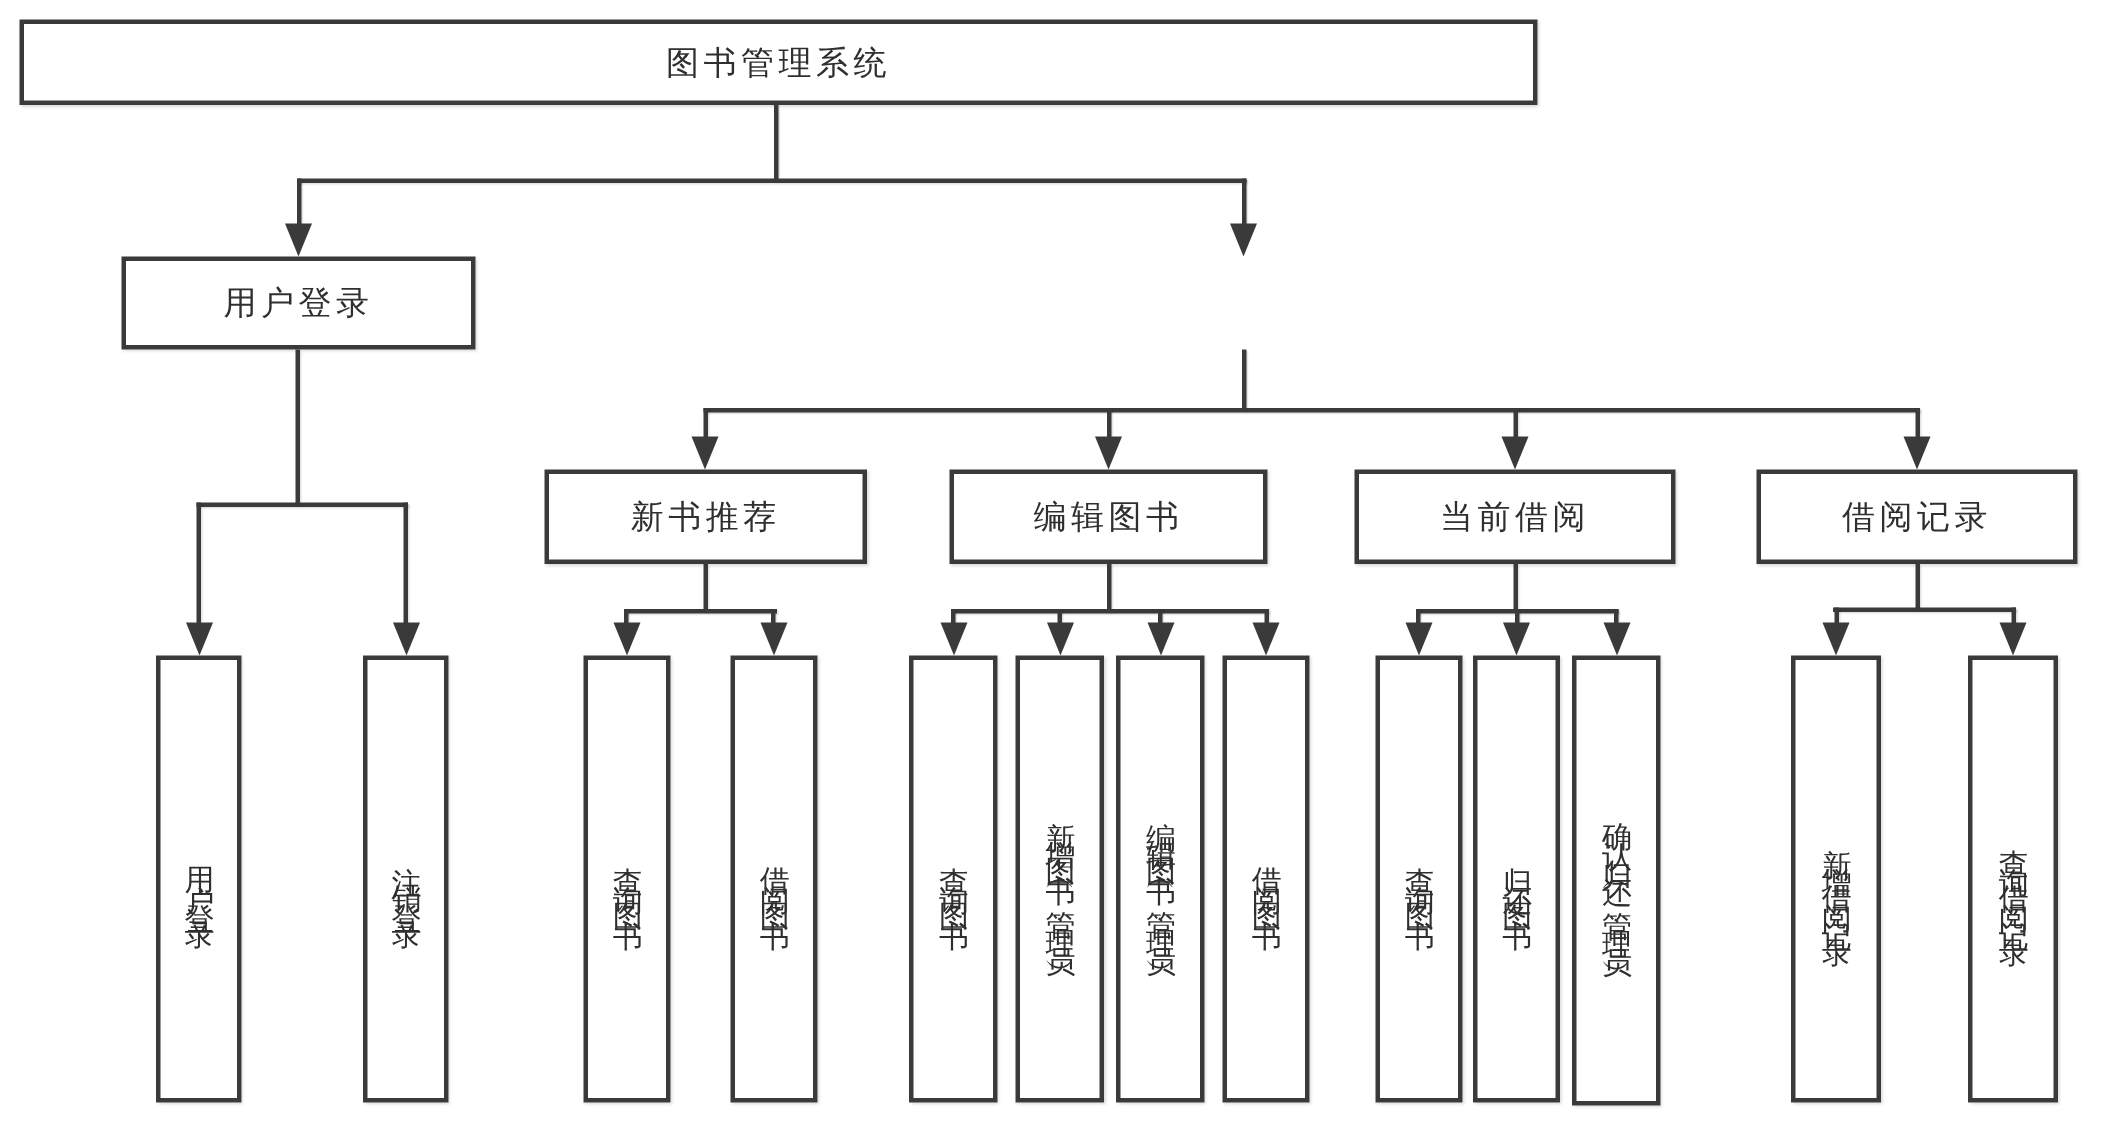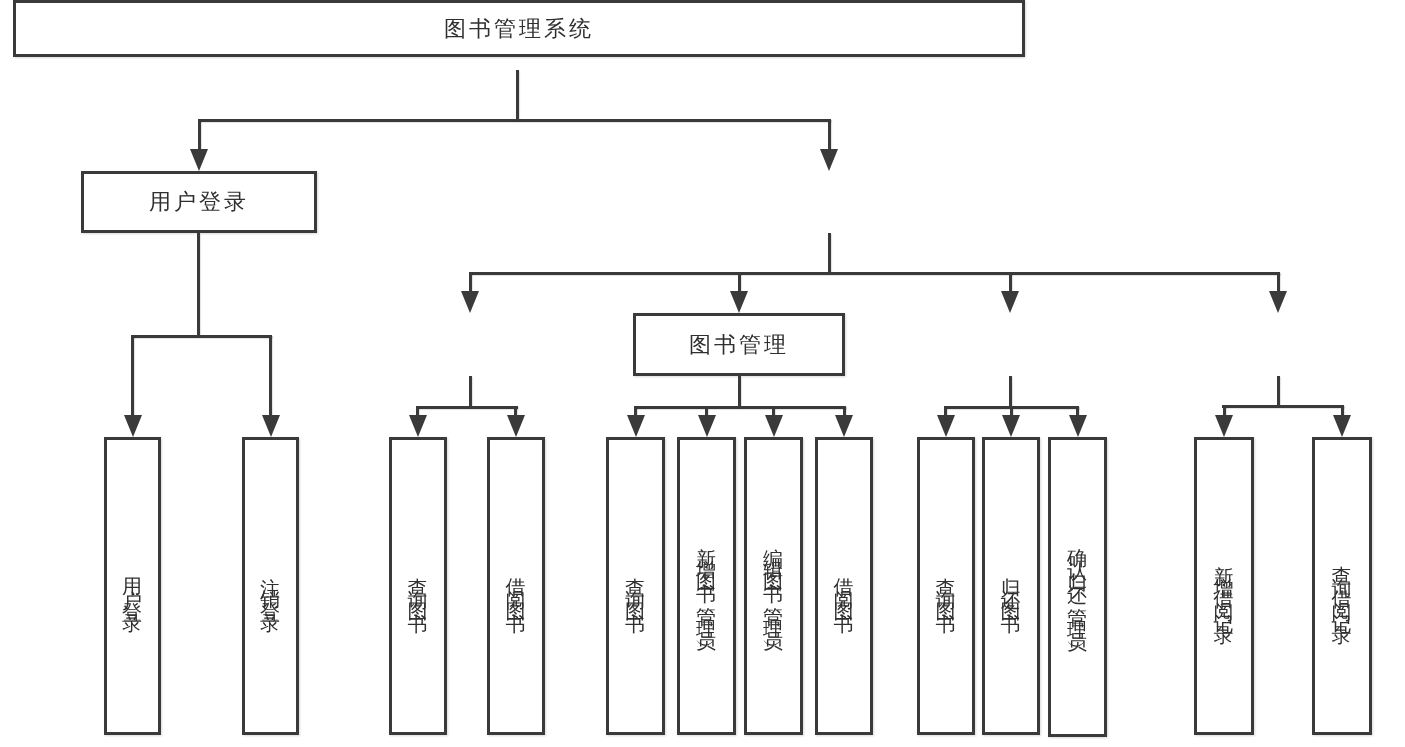--- a/index.html
+++ b/index.html
@@ -51,21 +51,21 @@
     color:#c6c6c6;
     text-shadow:1px 1px 0 #ffffff;
     white-space:nowrap;
   }
 </style>
 </head>
 <body>
 
 <div id="canvas">
 
-  <div class="box" style="left:13px;top:0;width:1012px;height:57px">
+  <div class="box" style="left:13px;top:13px;width:1012px;height:57px">
     <span class="hlabel">图书管理系统</span>
   </div>
 
   <div class="line" style="left:516px;top:70px;width:3px;height:51px"></div>
   <div class="line" style="left:198px;top:119px;width:633px;height:3px"></div>
   <div class="line" style="left:198px;top:119px;width:3px;height:33px"></div>
   <div class="line" style="left:828px;top:119px;width:3px;height:33px"></div>
   <div class="arrow" style="left:190px;top:149px"></div>
   <div class="arrow" style="left:820px;top:149px"></div>
 
@@ -84,22 +84,31 @@
   <div class="line" style="left:469px;top:272px;width:811px;height:3px"></div>
   <div class="line" style="left:469px;top:272px;width:3px;height:22px"></div>
   <div class="line" style="left:738px;top:272px;width:3px;height:22px"></div>
   <div class="line" style="left:1009px;top:272px;width:3px;height:22px"></div>
   <div class="line" style="left:1277px;top:272px;width:3px;height:22px"></div>
   <div class="arrow" style="left:461px;top:291px"></div>
   <div class="arrow" style="left:730px;top:291px"></div>
   <div class="arrow" style="left:1001px;top:291px"></div>
   <div class="arrow" style="left:1269px;top:291px"></div>
 
+  <div class="box" style="left:363px;top:313px;width:215px;height:63px">
+    <span class="hlabel">新书推荐</span>
+  </div>
   <div class="box" style="left:633px;top:313px;width:212px;height:63px">
-    <span class="hlabel">图书管理</span>
+    <span class="hlabel">编辑图书</span>
+  </div>
+  <div class="box" style="left:903px;top:313px;width:214px;height:63px">
+    <span class="hlabel">当前借阅</span>
+  </div>
+  <div class="box" style="left:1171px;top:313px;width:214px;height:63px">
+    <span class="hlabel">借阅记录</span>
   </div>
 
   <div class="line" style="left:469px;top:376px;width:3px;height:32px"></div>
   <div class="line" style="left:416px;top:406px;width:102px;height:3px"></div>
   <div class="line" style="left:416px;top:406px;width:3px;height:11px"></div>
   <div class="line" style="left:514px;top:406px;width:3px;height:11px"></div>
   <div class="arrow" style="left:409px;top:415px"></div>
   <div class="arrow" style="left:507px;top:415px"></div>
 
   <div class="line" style="left:738px;top:376px;width:3px;height:32px"></div>

